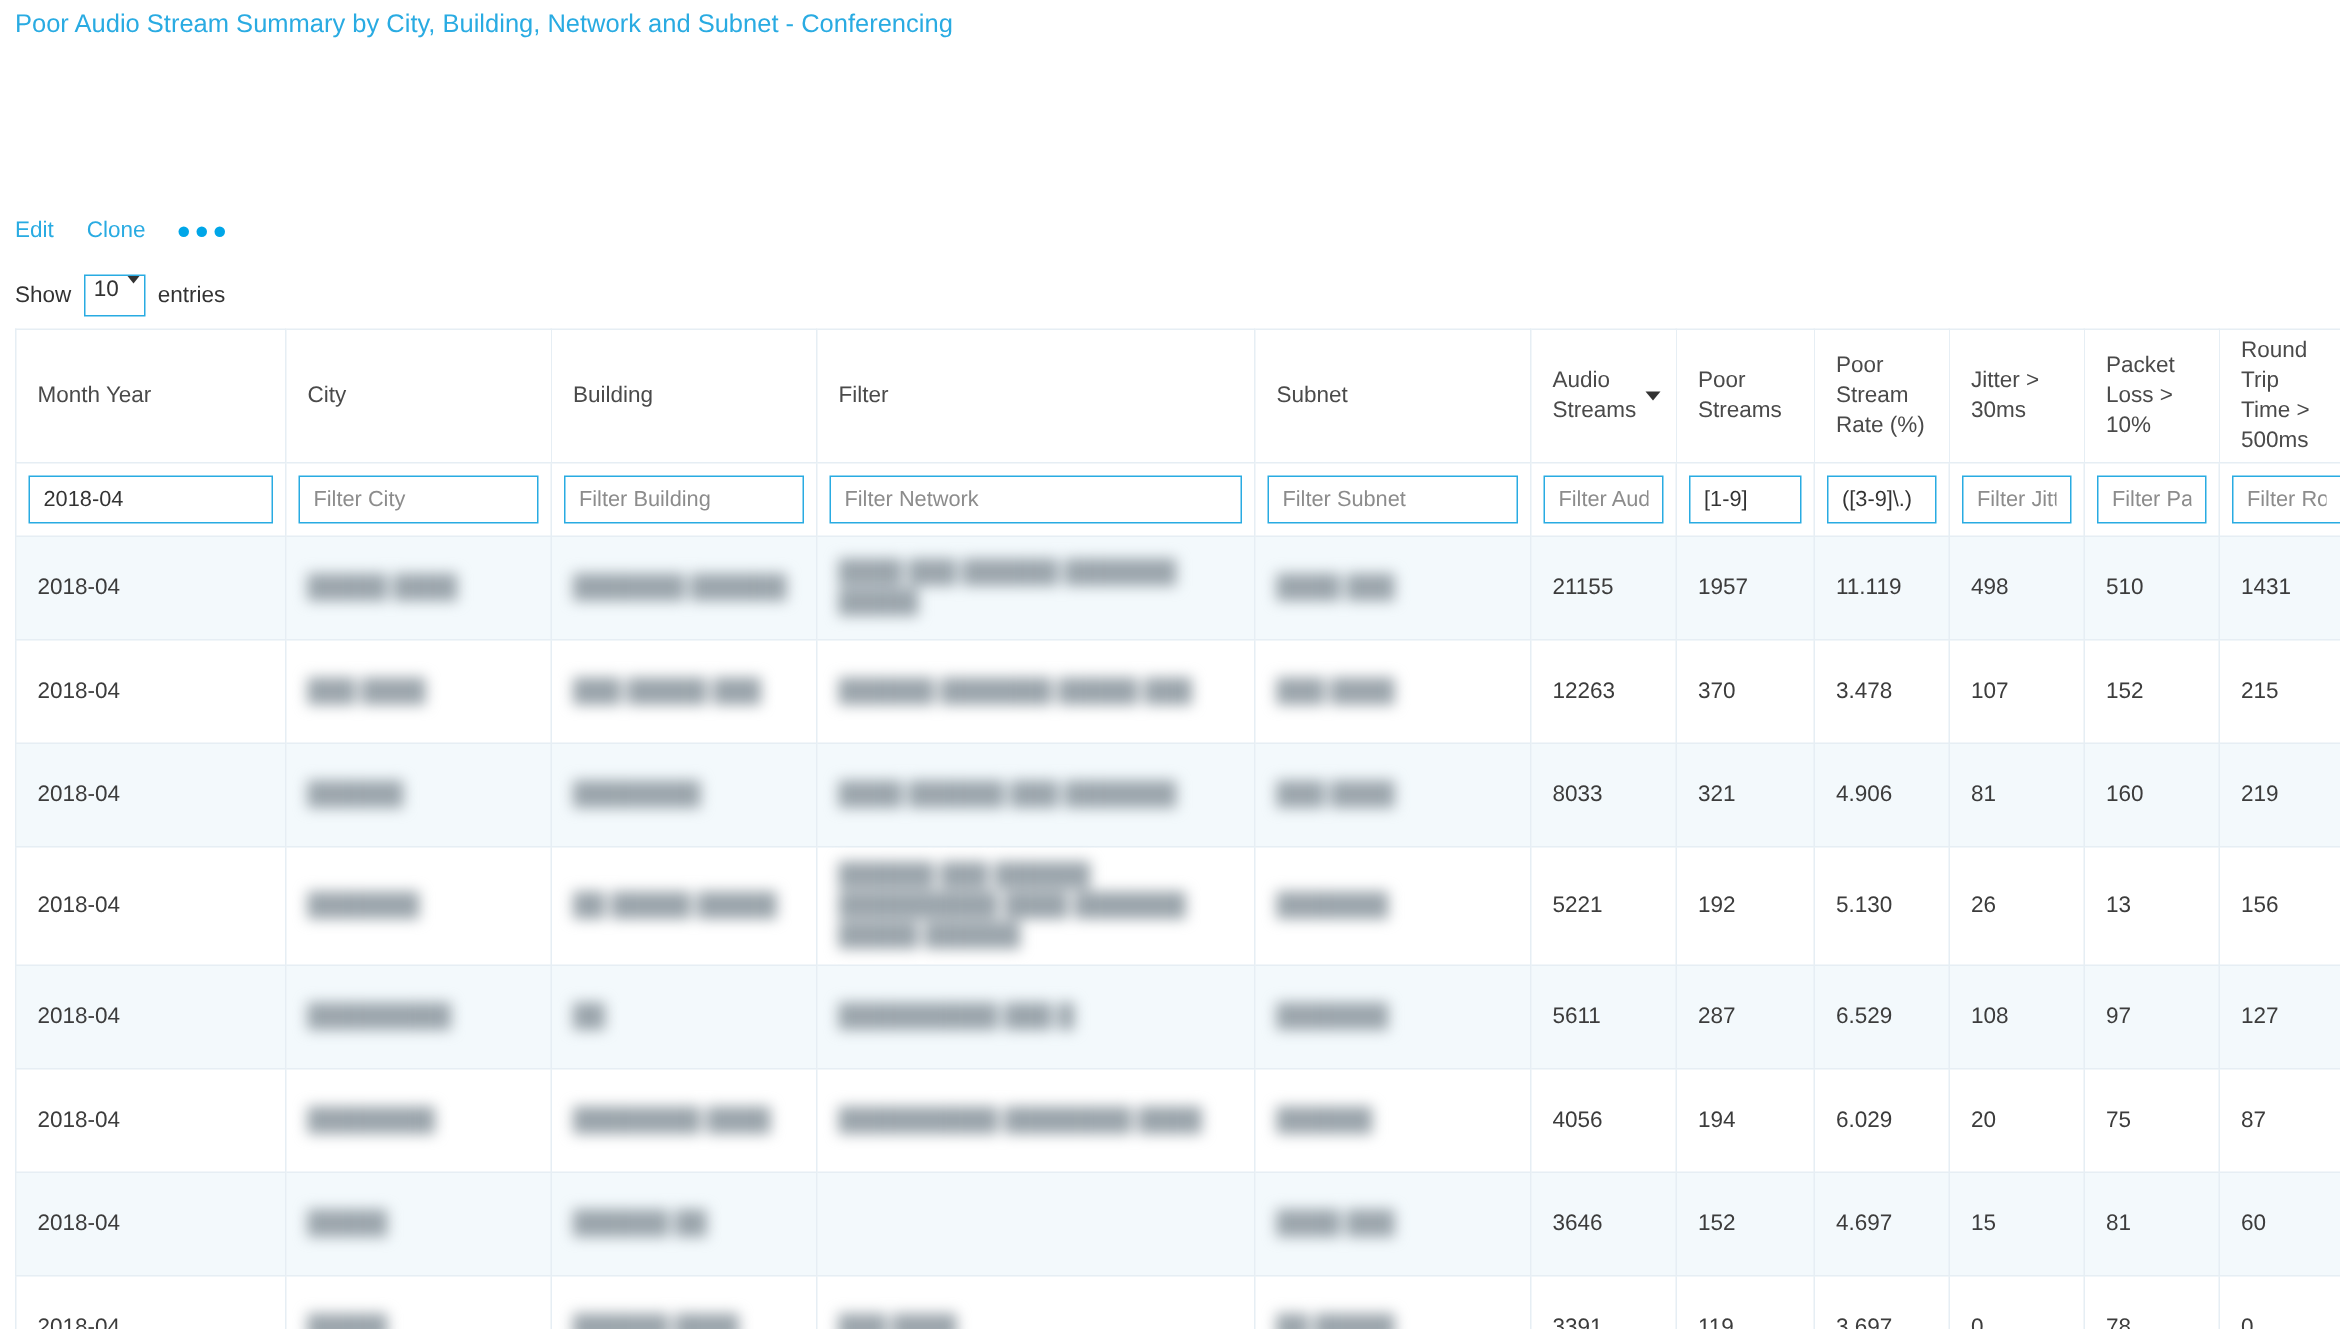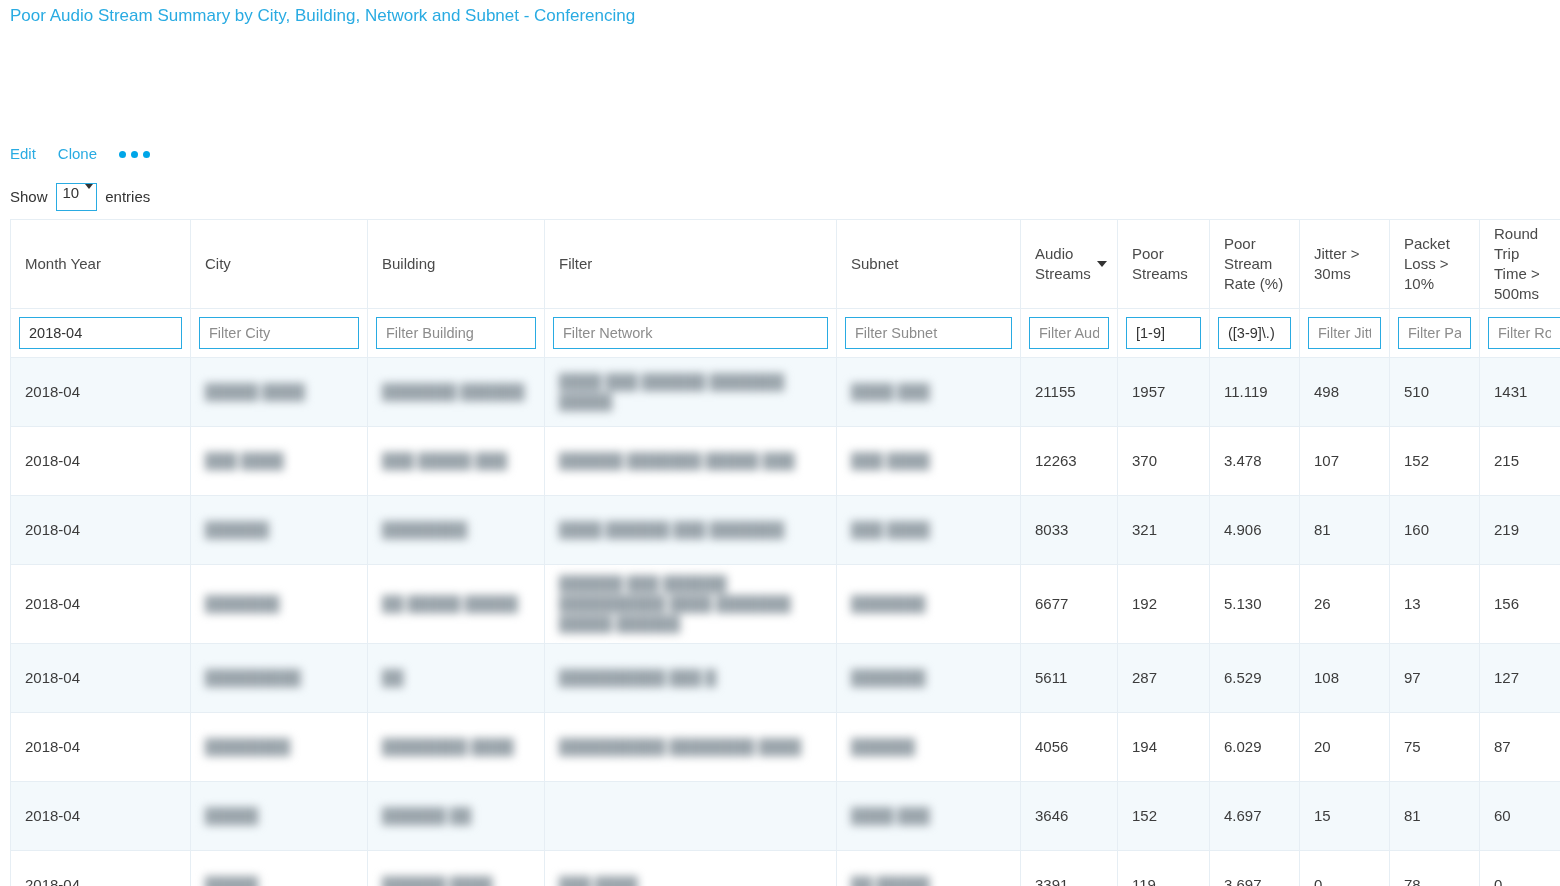--- a/index.html
+++ b/index.html
@@ -389,21 +389,21 @@
             <td>81</td>
             <td>160</td>
             <td>219</td>
           </tr>
           <tr class="data-row">
             <td>2018-04</td>
             <td><span class="redacted">███████</span></td>
             <td><span class="redacted">██ █████ █████</span></td>
             <td><span class="redacted">██████ ███ ██████ ██████████ ████ ███████ █████ ██████</span></td>
             <td><span class="redacted">███████</span></td>
-            <td>6677</td>
+            <td>5221</td>
             <td>192</td>
             <td>5.130</td>
             <td>26</td>
             <td>13</td>
             <td>156</td>
           </tr>
           <tr class="data-row alt">
             <td>2018-04</td>
             <td><span class="redacted">█████████</span></td>
             <td><span class="redacted">██</span></td>

